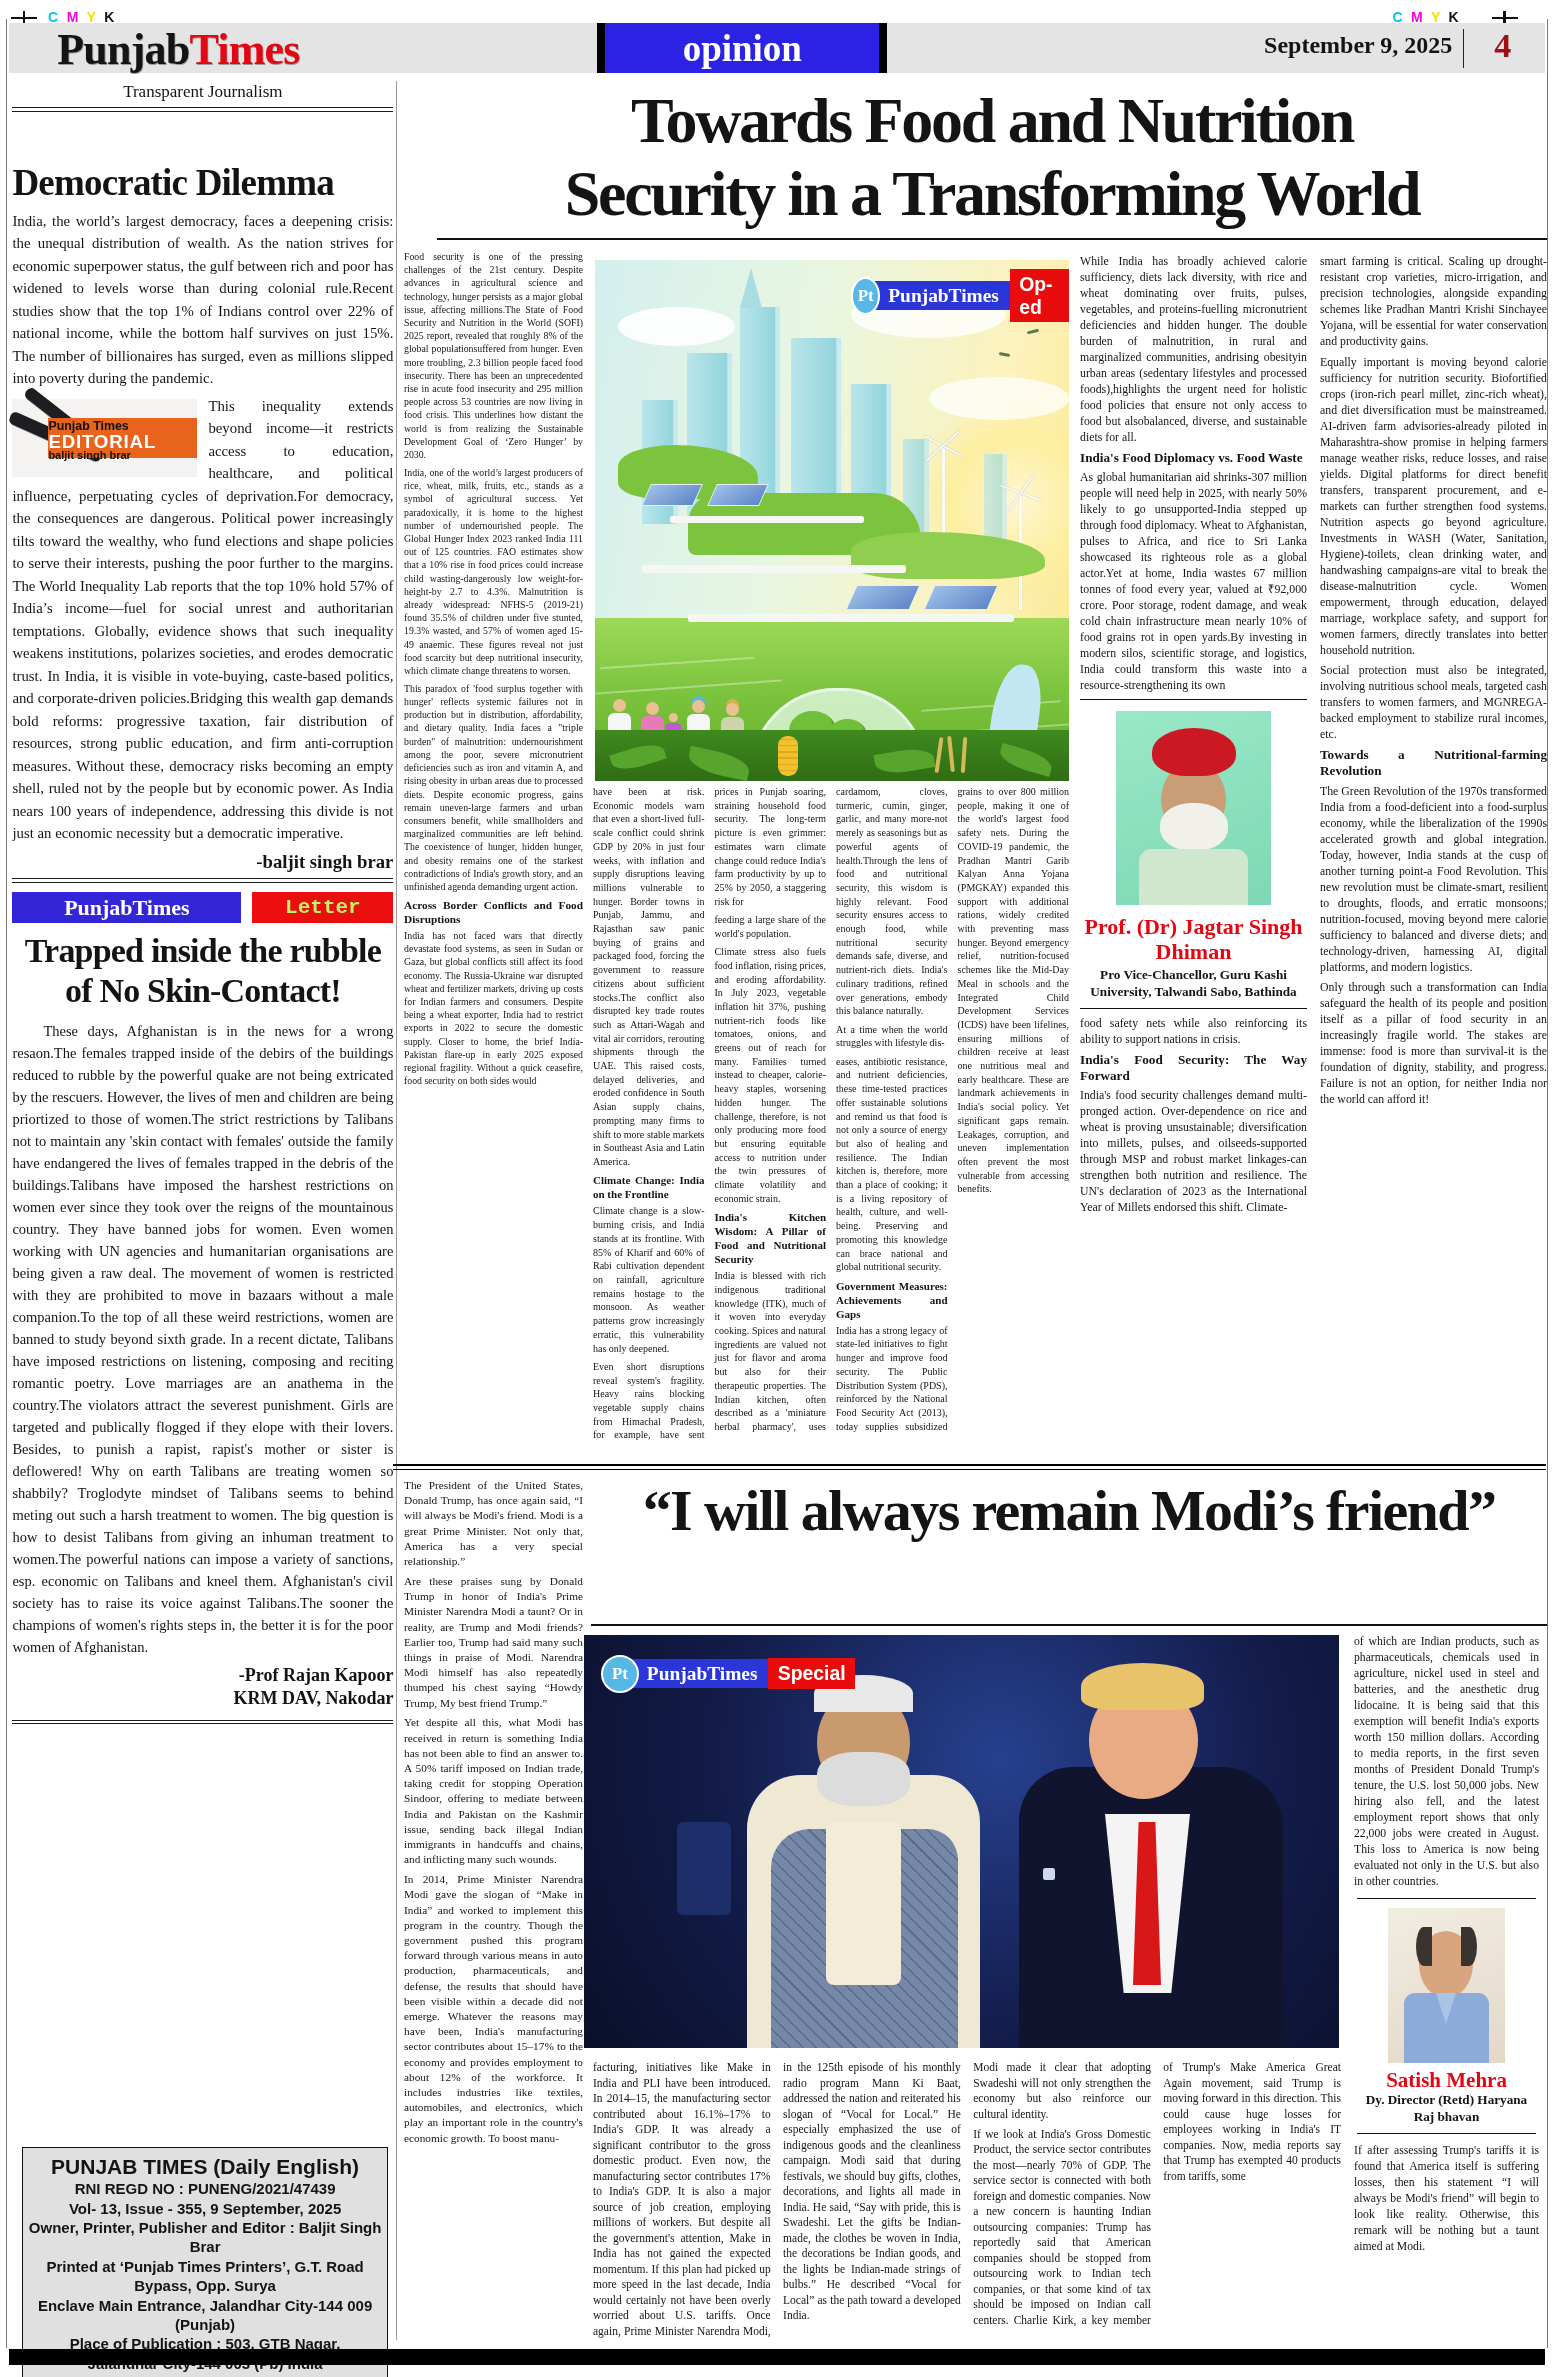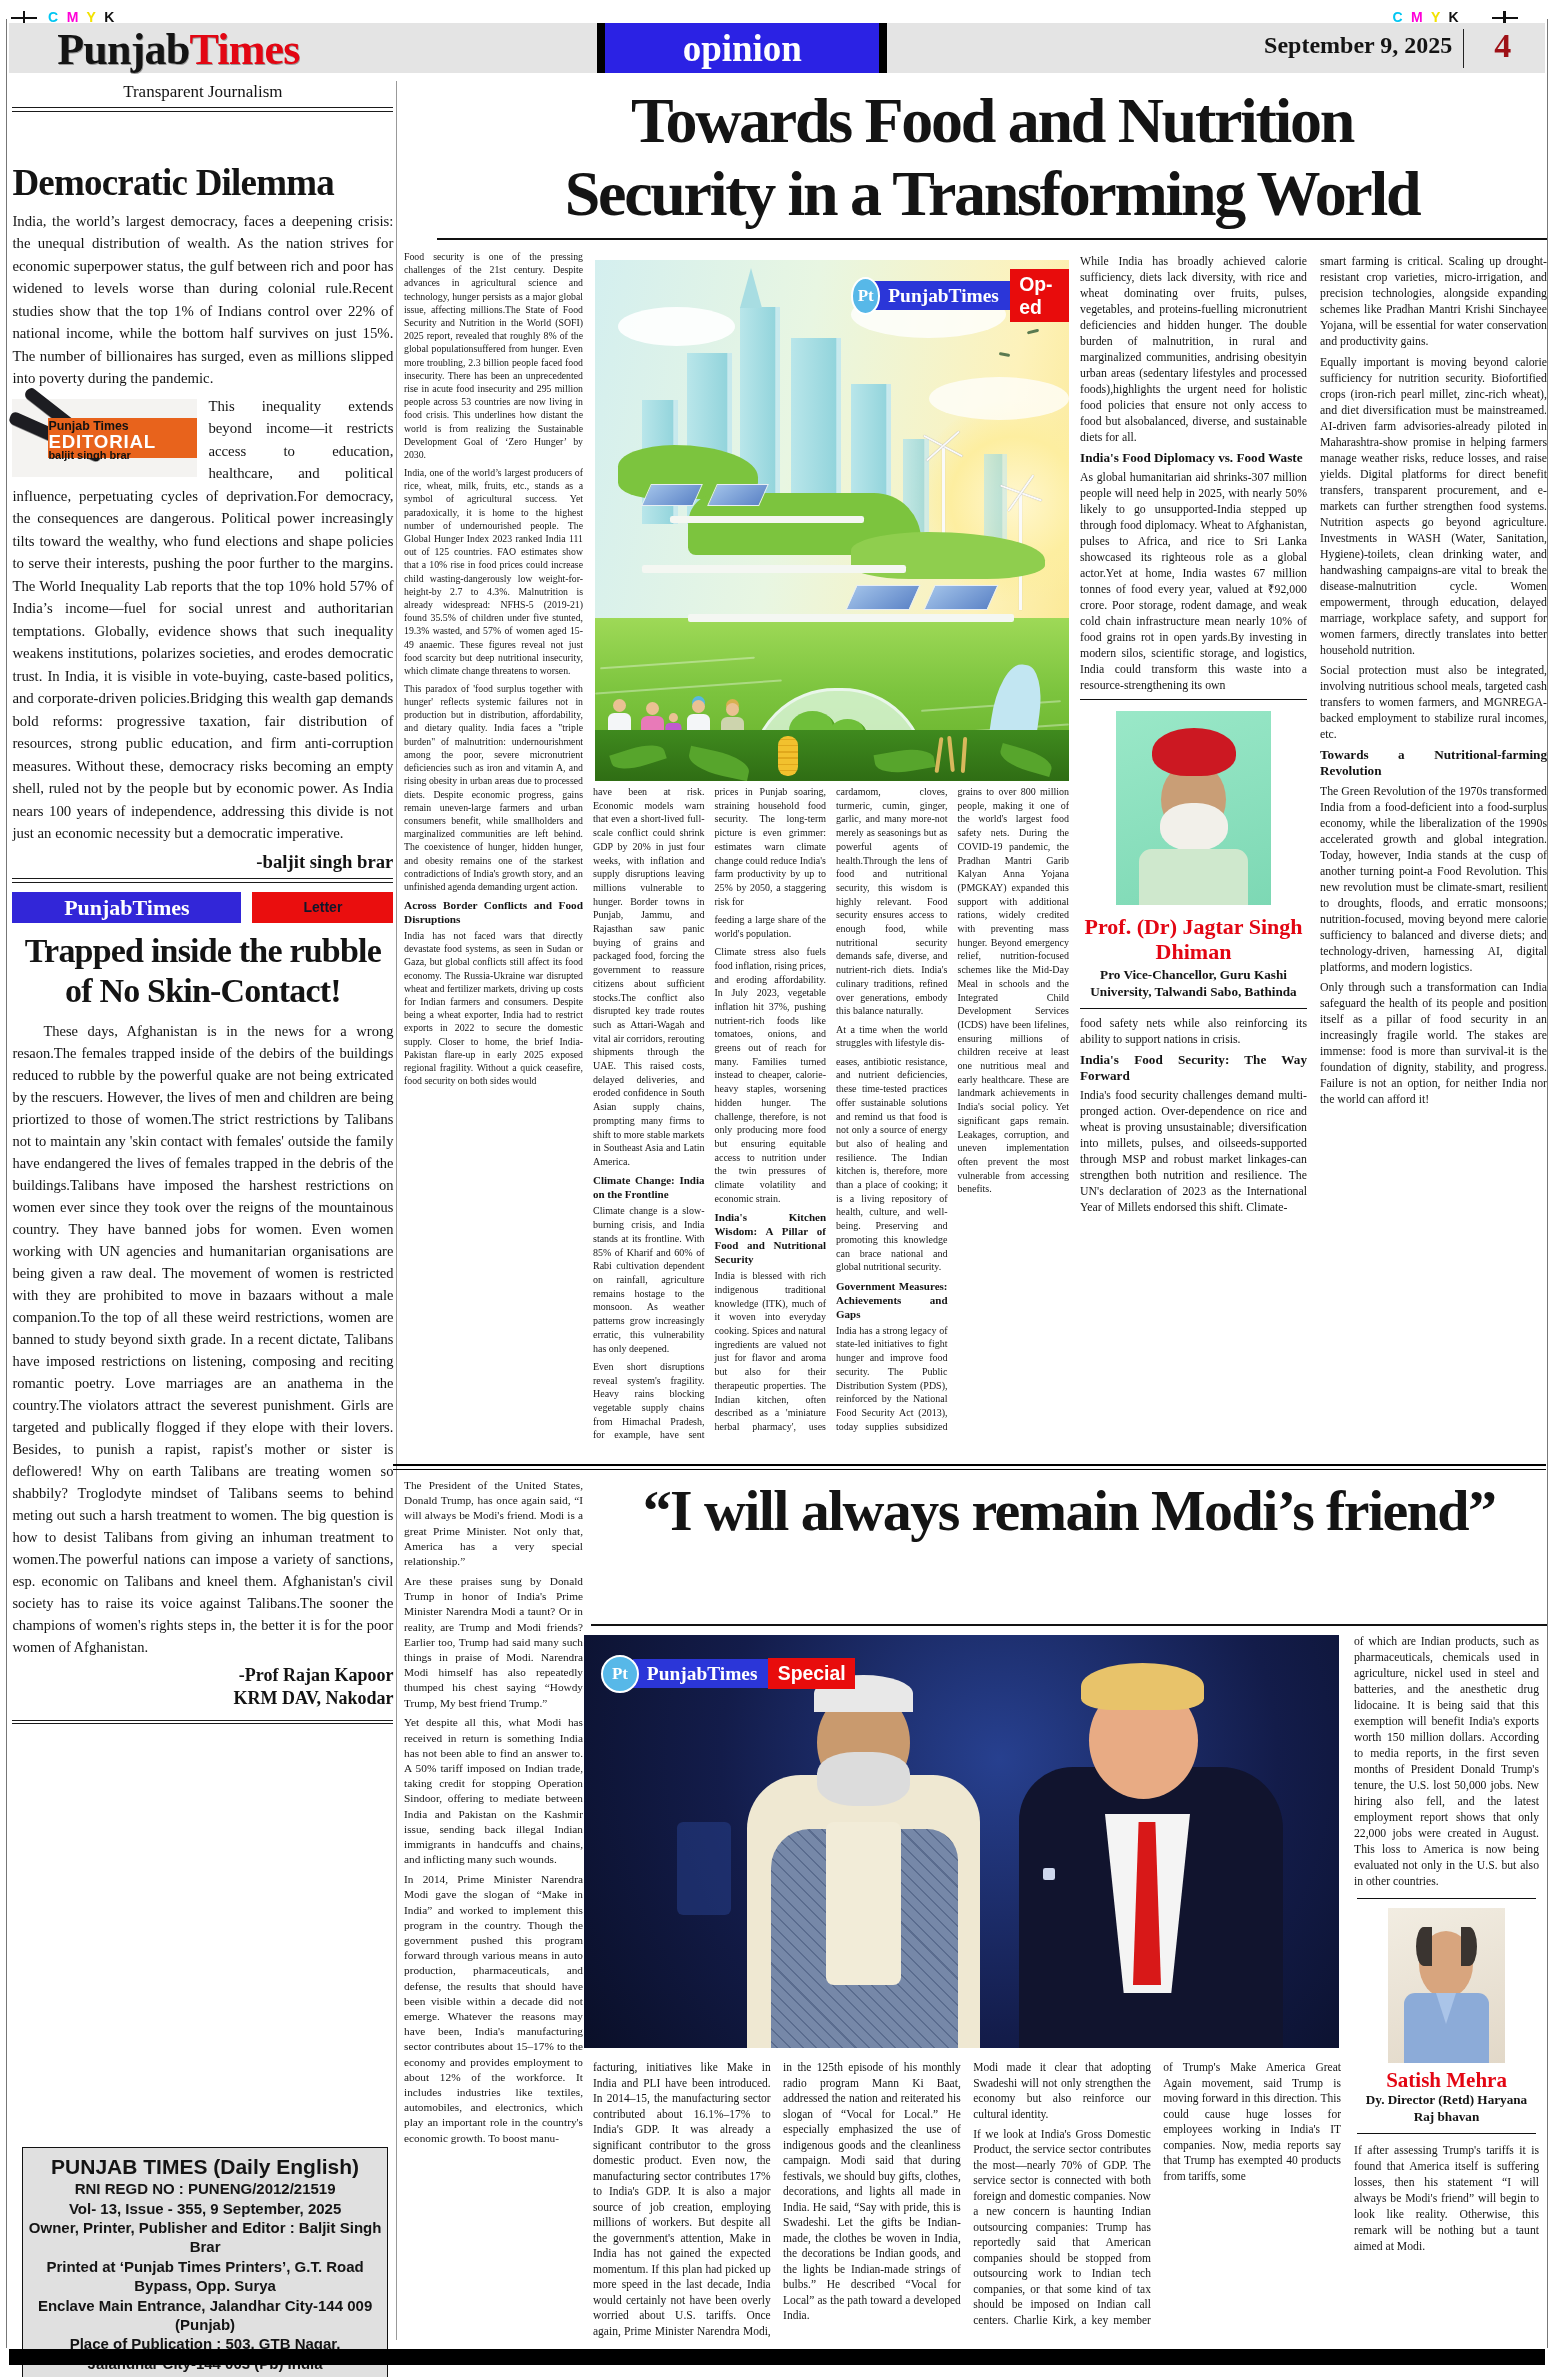--- a/index.html
+++ b/index.html
@@ -29,21 +29,21 @@
   .edbox{float:left;width:185px;height:78px;margin:4.7px 11px 3.1px 0;position:relative;background:#f4f3f1;}
   .edband{position:absolute;left:0;right:0;top:18.7px;height:40px;background:#e8631c;text-align:left;font-family:"Liberation Sans",sans-serif;margin-left:36px;}
   .edband .b1{display:block;font-size:12.4px;font-weight:bold;color:#111;line-height:13.2px;margin-top:1.6px;}
   .edband .b2{display:block;font-size:18.7px;font-weight:bold;color:#fff;line-height:17px;letter-spacing:0.8px;}
   .edband .b3{display:block;font-size:11px;font-weight:bold;color:#111;line-height:11.7px;}
   .pen{position:absolute;background:#1d1d22;border-radius:5.4px;box-shadow:0.8px 0.8px 0 #888;}
   .byline{text-align:right;font-weight:bold;font-size:18.7px;margin-top:6.2px;}
   .lbanner{display:flex;margin:9.3px 0 7.8px;height:31px;}
   .lbanner .lb1{flex:0 0 229px;background:#3226d8;color:#fff;font-size:22px;font-weight:bold;text-align:center;line-height:31px;}
   .lbanner .sp{flex:0 0 11px;background:#fff;}
-  .lbanner .lb2{flex:1;background:#ea0e0e;color:#0f172a;font-family:Liberation Sans, sans-serif;font-size:14px;font-weight:bold;text-align:center;line-height:31px;}
+  .lbanner .lb2{flex:1;background:#ea0e0e;color:#bef264;font-family:Liberation Mono, monospace;font-size:21px;font-weight:bold;text-align:center;line-height:31px;}
   .h-trap{font-size:34px;line-height:1.2;font-weight:bold;letter-spacing:-0.8px;margin:3.1px 0 7.8px;text-align:center;}
   .trapbody{font-size:14.5px;line-height:22px;text-align:justify;text-indent:31px;margin:0;}
   .byline2{text-align:right;font-weight:bold;font-size:18px;line-height:23px;margin-top:6.2px;}
   .imprint{position:absolute;left:22px;top:2147px;width:358px;border:1.6px solid #111;background:#e0e0e0;text-align:center;font-family:"Liberation Sans",sans-serif;font-weight:bold;padding:6.2px 3.1px 7.8px;}
   .imprint .l0{font-size:21px;line-height:25px;}
   .imprint .l{font-size:15px;line-height:19.4px;}
   .maindiv{position:absolute;left:396px;top:81px;width:0.8px;height:2259px;background:#999;}
   
   .oped-h{position:absolute;left:437px;top:84px;width:1110px;text-align:center;font-size:64px;line-height:73px;font-weight:bold;letter-spacing:-2.3px;}
   .oped-rule{position:absolute;left:437px;top:238px;width:1110px;height:1.6px;background:#111;}
@@ -163,21 +163,21 @@
     <p class="trapbody">These days, Afghanistan is in the news for a wrong resaon.The females trapped inside of the debirs of the buildings reduced to rubble by the powerful quake are not being extricated by the rescuers. However, the lives of men and children are being priortized to those of women.The strict restrictions by Talibans not to maintain any 'skin contact with females' outside the family have endangered the lives of females trapped in the debris of the buildings.Talibans have imposed the harshest restrictions on women ever since they took over the reigns of the mountainous country. They have banned jobs for women. Even women working with UN agencies and humanitarian organisations are being given a raw deal. The movement of women is restricted with they are prohibited to move in bazaars without a male companion.To the top of all these weird restrictions, women are banned to study beyond sixth grade. In a recent dictate, Talibans have imposed restrictions on listening, composing and reciting romantic poetry. Love marriages are an anathema in the country.The violators attract the severest punishment. Girls are targeted and publically flogged if they elope with their lovers. Besides, to punish a rapist, rapist's mother or sister is deflowered! Why on earth Talibans are treating women so shabbily? Troglodyte mindset of Talibans seems to behind meting out such a harsh treatment to women. The big question is how to desist Talibans from giving an inhuman treatment to women.The powerful nations can impose a variety of sanctions, esp. economic on Talibans and kneel them. Afghanistan's civil society has to raise its voice against Talibans.The sooner the champions of women's rights steps in, the better it is for the poor women of Afghanistan.</p>
     <div class="byline2">
       <span>-Prof Rajan Kapoor</span><br>
       <span>KRM DAV, Nakodar</span>
     </div>
     <div class="drule" style="margin-top:9.3px;"></div>
   </div>
 
   <div class="imprint">
     <div class="l0">PUNJAB TIMES (Daily English)</div>
-    <div class="l">RNI REGD NO : PUNENG/2012/21519</div>
+    <div class="l">RNI REGD NO : PUNENG/2021/47439</div>
     <div class="l">Vol- 13, Issue - 355, 9 September, 2025</div>
     <div class="l">Owner, Printer, Publisher and Editor : Baljit Singh Brar</div>
     <div class="l">Printed at ‘Punjab Times Printers’, G.T. Road Bypass, Opp. Surya</div>
     <div class="l">Enclave Main Entrance, Jalandhar City-144 009 (Punjab)</div>
     <div class="l">Place of Publication : 503, GTB Nagar,</div>
     <div class="l">Jalandhar City-144 003 (Pb) India</div>
     <div class="l">Contact No : 0181-246 0023, 298 0023</div>
 
   </div>
 

